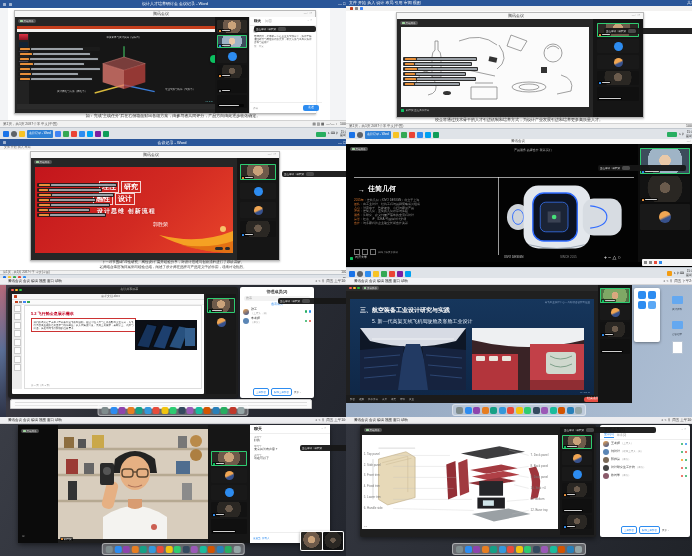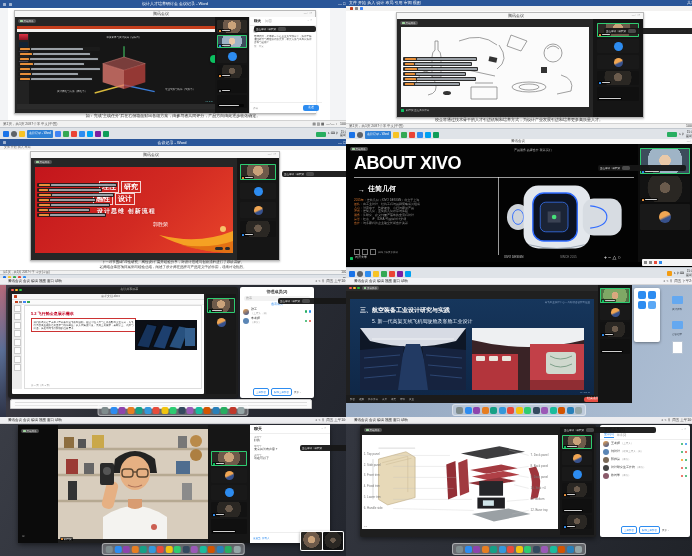--- a/index.html
+++ b/index.html
@@ -478,21 +478,20 @@
   <div class="ab embtb t35" style="left:0;top:0;width:346px;height:5px">
         <span style="margin:0 auto">腾讯会议</span>
         <span class="t3" style="color:#888">—  □  ×</span>
       </div>
   <div class="ab" style="left:0;top:5px;width:292px;height:118px;background:#030303">
     <span class="pill ab" style="left:4px;top:3px">
           <i class="ic"></i>
           <span>屏幕共享</span>
         </span>
     <div class="ab t3" style="left:168px;top:5px;color:#bbb">产品服务    品牌合作    联系我们</div>
-    <div class="ab" style="left:8px;top:9px;color:#fff;font-weight:900;font-size:18px;letter-spacing:-.5px">ABOUT XIVO</div>
     <div class="ab" style="left:8px;top:33px;width:280px;height:.5px;background:rgba(255,255,255,.6)"></div>
     <div class="ab" style="left:152px;top:33px;width:.5px;height:78px;background:rgba(255,255,255,.6)"></div>
     <div class="ab f" style="left:12px;top:40px;gap:3px">
       <span class="t7" style="color:#fff">→</span>
       <span class="t7" style="color:#fff;font-weight:bold">佳简几何</span>
     </div>
     <div class="ab" style="left:8px;top:55px;width:138px">
       <div class="t3" style="color:#9a9a9a"><span style="color:#e07a30">2015年</span>：<span>佳简几何（XIVO DESIGN）创立于上海</span></div>
       <div class="t3" style="color:#9a9a9a"><span style="color:#e07a30">团队</span>：<span>由工业设计、结构工程与品牌策略成员组成</span></div>
       <div class="t3" style="color:#9a9a9a"><span style="color:#e07a30">方向</span>：<span>消费电子、智能硬件、出行与家居产品</span></div>

